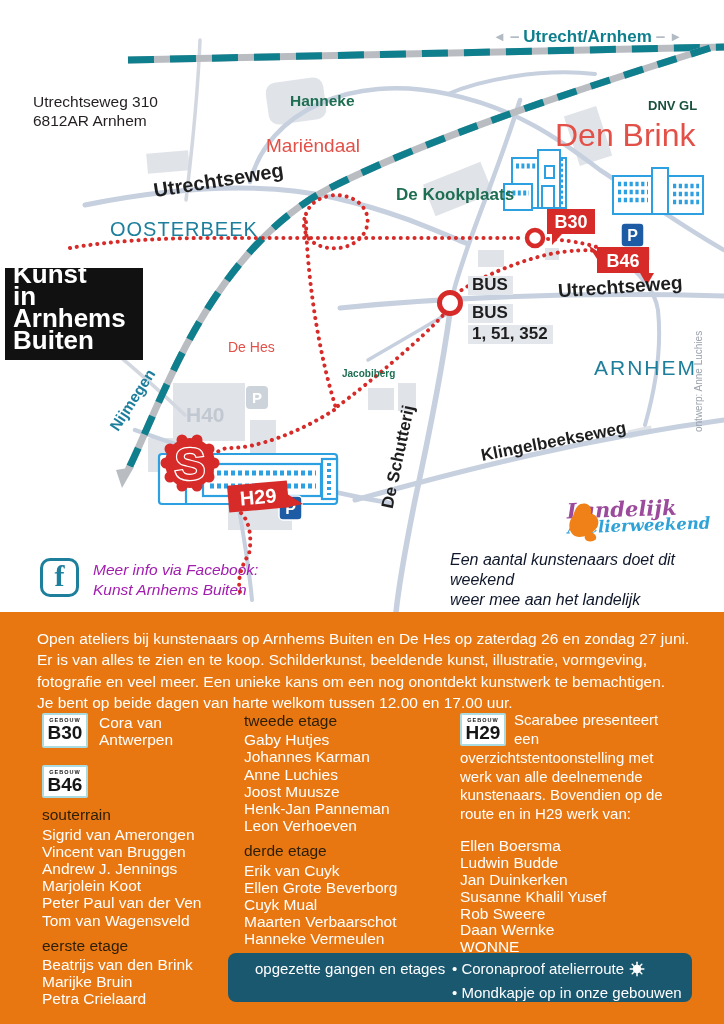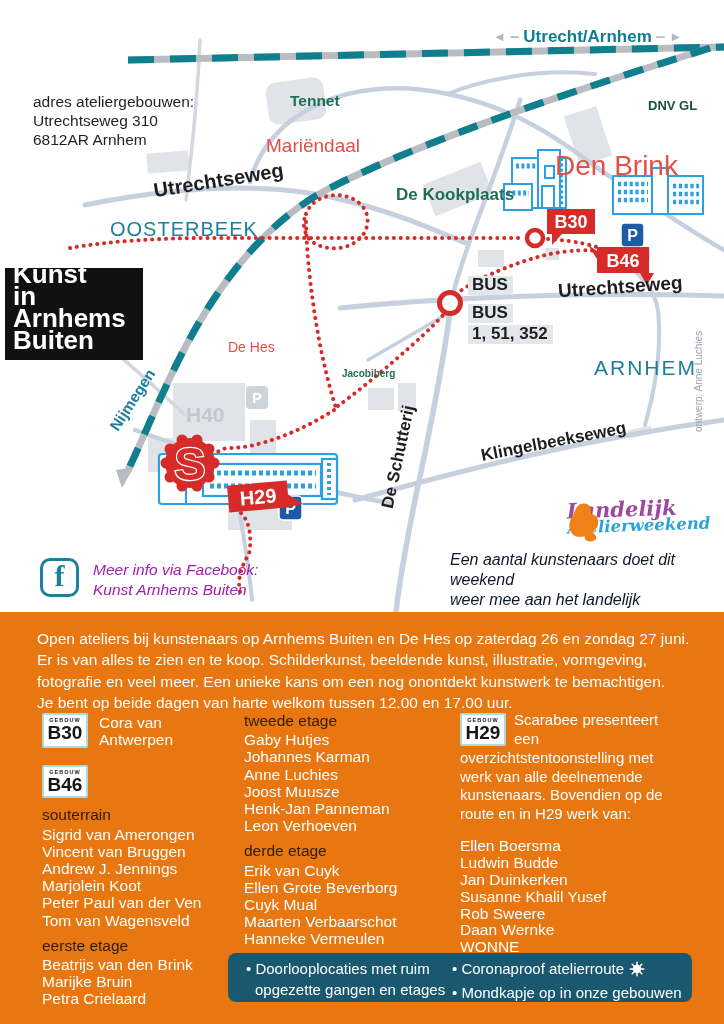--- a/index.html
+++ b/index.html
@@ -203,28 +203,27 @@
     </svg>
 
     <div class="lbl dirsign" style="left:493px;top:28px;">
       <span class="arr">◄</span>
         <span class="dash">–</span>
       <span>Utrecht/Arnhem</span>
       <span class="dash">–</span>
         <span class="arr">►</span>
     </div>
     <div class="lbl addr" style="left:33px;top:92px;">
-      <div>adres ateliergebouwen:</div>
       <div>Utrechtseweg 310</div>
       <div>6812AR Arnhem</div>
     </div>
-    <div class="lbl green" style="left:290px;top:93px;font-size:15.5px;">Tennet</div>
+    <div class="lbl green" style="left:290px;top:93px;font-size:15.5px;">Hanneke</div>
     <div class="lbl lred" style="left:266px;top:136px;font-size:19px;">Mariëndaal</div>
     <div class="lbl dgreen" style="left:648px;top:99px;font-size:13px;">DNV GL</div>
-    <div class="lbl lred" style="left:555px;top:119px;font-size:28px;margin-top:32px;">Den Brink</div>
+    <div class="lbl lred" style="left:555px;top:119px;font-size:32px;">Den Brink</div>
     <div class="lbl roadlbl" style="left:153px;top:170px;font-size:20px;transform:rotate(-9deg);">Utrechtseweg</div>
     <div class="lbl green" style="left:396px;top:186px;font-size:17px;">De Kookplaats</div>
     <div class="lbl lteal" style="left:110px;top:219px;font-size:20px;letter-spacing:1px;">OOSTERBEEK</div>
     <div class="lbl busbox" style="left:468px;top:276px;">BUS</div>
     <div class="lbl busbox" style="left:468px;top:304px;">BUS</div>
     <div class="lbl busbox" style="left:468px;top:325px;">1, 51, 352</div>
     <div class="lbl roadlbl" style="left:558px;top:277px;font-size:19px;transform:rotate(-4deg);">Utrechtseweg</div>
     <div class="lbl lteal" style="left:594px;top:357px;font-size:21px;letter-spacing:2px;">ARNHEM</div>
     <div class="lbl lred" style="left:228px;top:340px;font-size:14px;">De Hes</div>
     <div class="lbl green" style="left:342px;top:369px;font-size:10px;">Jacobiberg</div>
@@ -342,21 +341,20 @@
           <div>Jan Duinkerken</div>
           <div>Susanne Khalil Yusef</div>
           <div>Rob Sweere</div>
           <div>Daan Wernke</div>
           <div>WONNE</div>
         </div>
     </div>
 
     <div class="notebox">
       <div class="nleft">
-        <div>• Doorlooplocaties met ruim</div>
         <div class="ind">opgezette gangen en etages</div>
       </div>
       <div class="nright">
         <div><span>• Coronaproof atelierroute</span><span class="vicon"><svg width="16" height="16" viewBox="0 0 16 16">
                 <g stroke="#ffffff" stroke-width="1.5" stroke-linecap="round">
                   <line x1="8" y1="1.2" x2="8" y2="4"></line>
                   <line x1="8" y1="12" x2="8" y2="14.8"></line>
                   <line x1="1.2" y1="8" x2="4" y2="8"></line>
                   <line x1="12" y1="8" x2="14.8" y2="8"></line>
                   <line x1="3.2" y1="3.2" x2="5.2" y2="5.2"></line>

